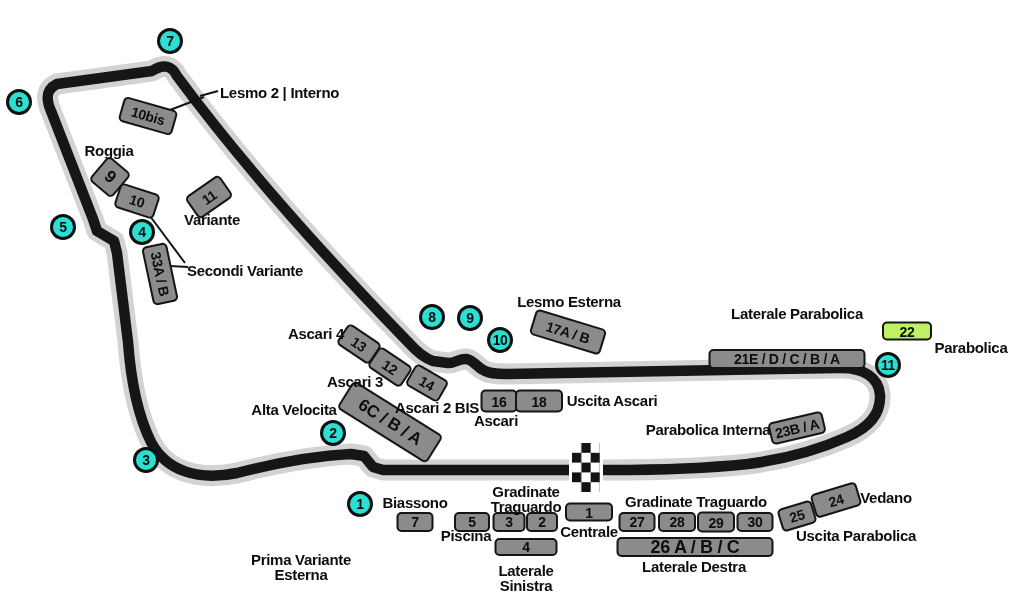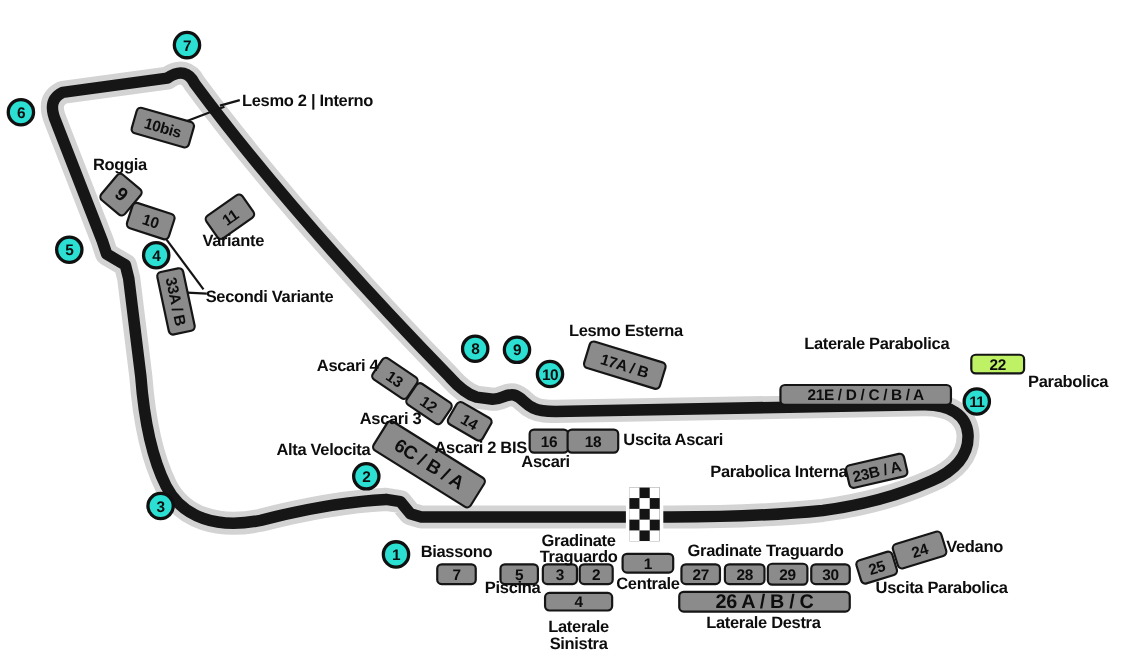--- a/index.html
+++ b/index.html
@@ -122,20 +122,22 @@
       <div class="tlabel" style="left: 466px; top: 535px; transform: translate(-50%, -50%);">Piscina</div>
       <div class="tlabel" style="left: 526px; top: 499px; transform: translate(-50%, -50%);">Gradinate
 Traguardo</div>
       <div class="tlabel" style="left: 589px; top: 531px; transform: translate(-50%, -50%);">Centrale</div>
       <div class="tlabel" style="left: 526px; top: 578px; transform: translate(-50%, -50%);">Laterale
 Sinistra</div>
       <div class="tlabel" style="left: 696px; top: 501px; transform: translate(-50%, -50%);">Gradinate Traguardo</div>
       <div class="tlabel" style="left: 694px; top: 566px; transform: translate(-50%, -50%);">Laterale Destra</div>
       <div class="tlabel" style="left: 886px; top: 497px; transform: translate(-50%, -50%);">Vedano</div>
       <div class="tlabel" style="left: 856px; top: 535px; transform: translate(-50%, -50%);">Uscita Parabolica</div>
+      <div class="tlabel" style="left: 301px; top: 567px; transform: translate(-50%, -50%);">Prima Variante
+Esterna</div>
     </div>
   <div class="layer" id="markers-layer">
       <div class="marker" style="left: 360px; top: 504px; transform: translate(-50%, -50%);">1</div>
       <div class="marker" style="left: 333px; top: 433px; transform: translate(-50%, -50%);">2</div>
       <div class="marker" style="left: 146px; top: 460px; transform: translate(-50%, -50%);">3</div>
       <div class="marker" style="left: 142px; top: 232px; transform: translate(-50%, -50%);">4</div>
       <div class="marker" style="left: 63px; top: 227px; transform: translate(-50%, -50%);">5</div>
       <div class="marker" style="left: 19px; top: 102px; transform: translate(-50%, -50%);">6</div>
       <div class="marker" style="left: 170px; top: 41px; transform: translate(-50%, -50%);">7</div>
       <div class="marker" style="left: 432px; top: 317px; transform: translate(-50%, -50%);">8</div>

